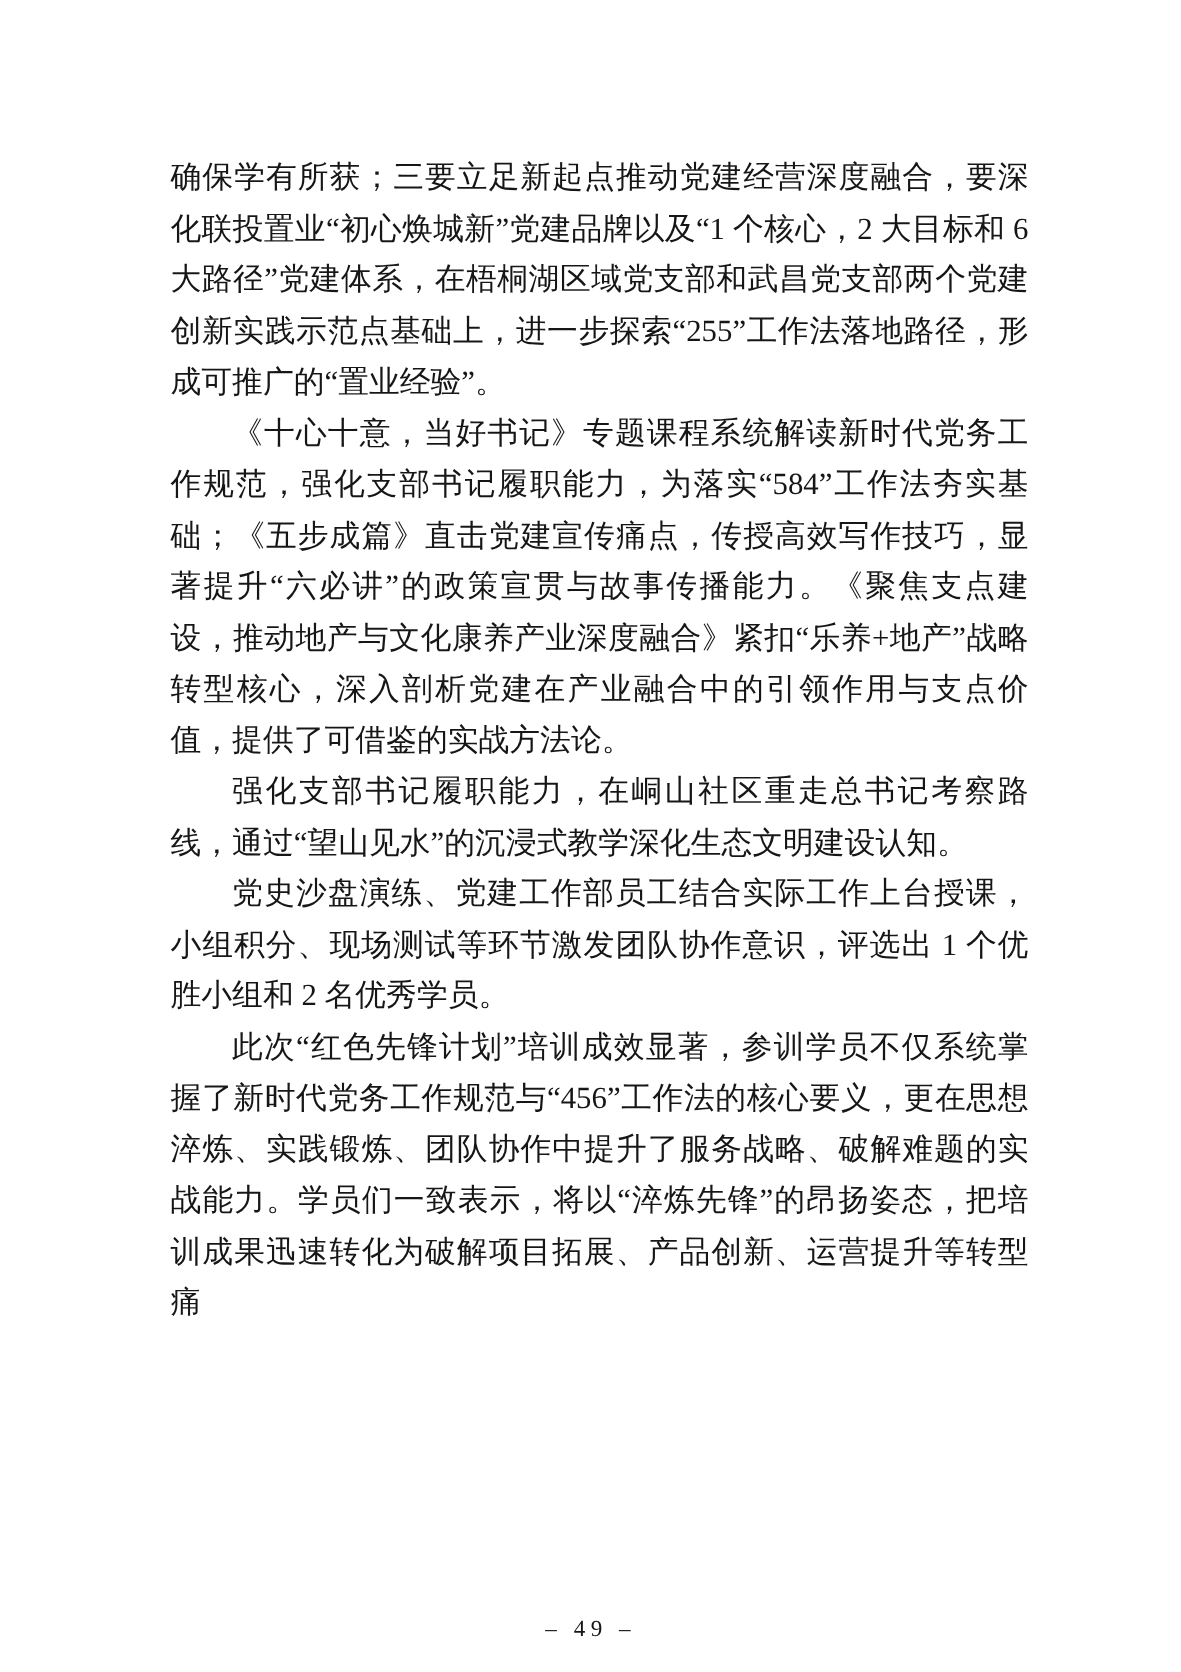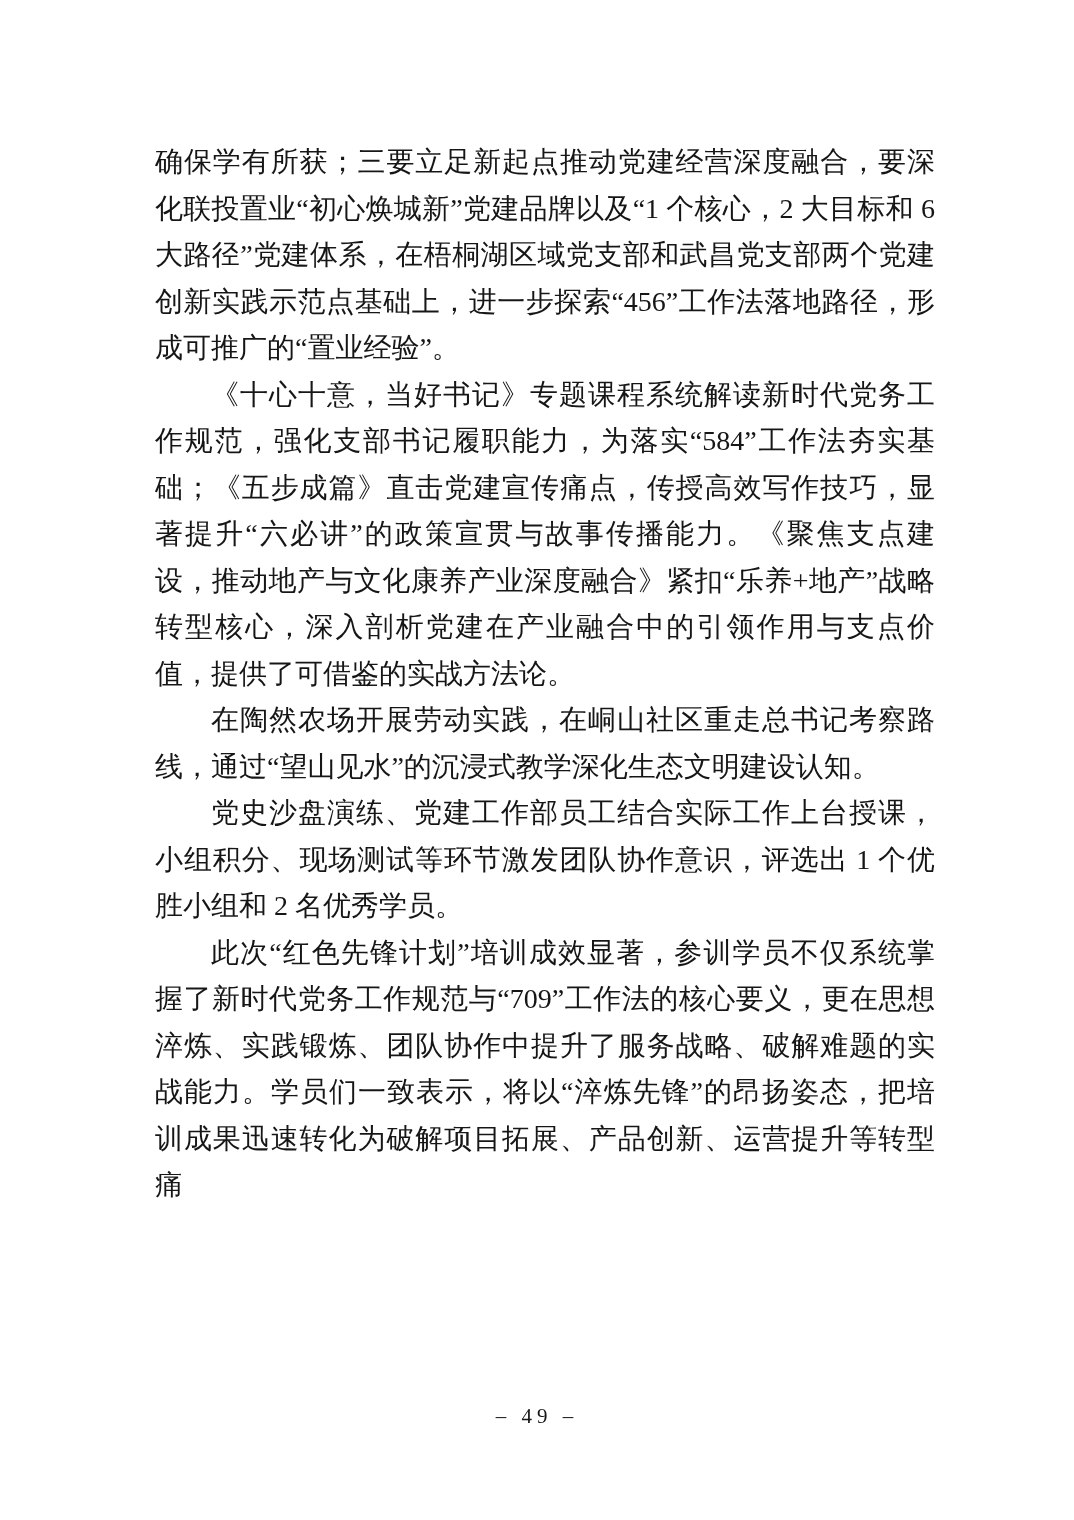--- a/index.html
+++ b/index.html
@@ -31,35 +31,35 @@
     text-justify: inter-ideograph;
     text-indent: 2em;
     word-break: break-all;
     font-weight: 400;
   }
   p.doc-para.no-indent {
     text-indent: 0;
   }
   .page-footer {
     position: absolute;
-    top: 1404px;
+    top: 1468px;
     left: 0;
     width: 100%;
     text-align: center;
     font-size: 21px;
     color: #161616;
     letter-spacing: 5px;
   }
 </style>
 </head>
 <body>
 
 <div class="page">
   <div class="content">
-    <p class="doc-para no-indent">确保学有所获；三要立足新起点推动党建经营深度融合，要深化联投置业“初心焕城新”党建品牌以及“1 个核心，2 大目标和 6 大路径”党建体系，在梧桐湖区域党支部和武昌党支部两个党建创新实践示范点基础上，进一步探索“456”工作法落地路径，形成可推广的“置业经验”。</p>
+    <p class="doc-para no-indent">确保学有所获；三要立足新起点推动党建经营深度融合，要深化联投置业“初心焕城新”党建品牌以及“1 个核心，2 大目标和 6 大路径”党建体系，在梧桐湖区域党支部和武昌党支部两个党建创新实践示范点基础上，进一步探索“255”工作法落地路径，形成可推广的“置业经验”。</p>
     <p class="doc-para">《十心十意，当好书记》专题课程系统解读新时代党务工作规范，强化支部书记履职能力，为落实“584”工作法夯实基础；《五步成篇》直击党建宣传痛点，传授高效写作技巧，显著提升“六必讲”的政策宣贯与故事传播能力。《聚焦支点建设，推动地产与文化康养产业深度融合》紧扣“乐养+地产”战略转型核心，深入剖析党建在产业融合中的引领作用与支点价值，提供了可借鉴的实战方法论。</p>
-    <p class="doc-para">在陶然农场开展劳动实践，在峒山社区重走总书记考察路线，通过“望山见水”的沉浸式教学深化生态文明建设认知。</p>
+    <p class="doc-para">强化支部书记履职能力，在峒山社区重走总书记考察路线，通过“望山见水”的沉浸式教学深化生态文明建设认知。</p>
     <p class="doc-para">党史沙盘演练、党建工作部员工结合实际工作上台授课，小组积分、现场测试等环节激发团队协作意识，评选出 1 个优胜小组和 2 名优秀学员。</p>
-    <p class="doc-para">此次“红色先锋计划”培训成效显著，参训学员不仅系统掌握了新时代党务工作规范与“709”工作法的核心要义，更在思想淬炼、实践锻炼、团队协作中提升了服务战略、破解难题的实战能力。学员们一致表示，将以“淬炼先锋”的昂扬姿态，把培训成果迅速转化为破解项目拓展、产品创新、运营提升等转型痛</p>
+    <p class="doc-para">此次“红色先锋计划”培训成效显著，参训学员不仅系统掌握了新时代党务工作规范与“456”工作法的核心要义，更在思想淬炼、实践锻炼、团队协作中提升了服务战略、破解难题的实战能力。学员们一致表示，将以“淬炼先锋”的昂扬姿态，把培训成果迅速转化为破解项目拓展、产品创新、运营提升等转型痛</p>
   </div>
 
   <div class="page-footer">– 49 –</div>
 </div>
 
 </body></html>

